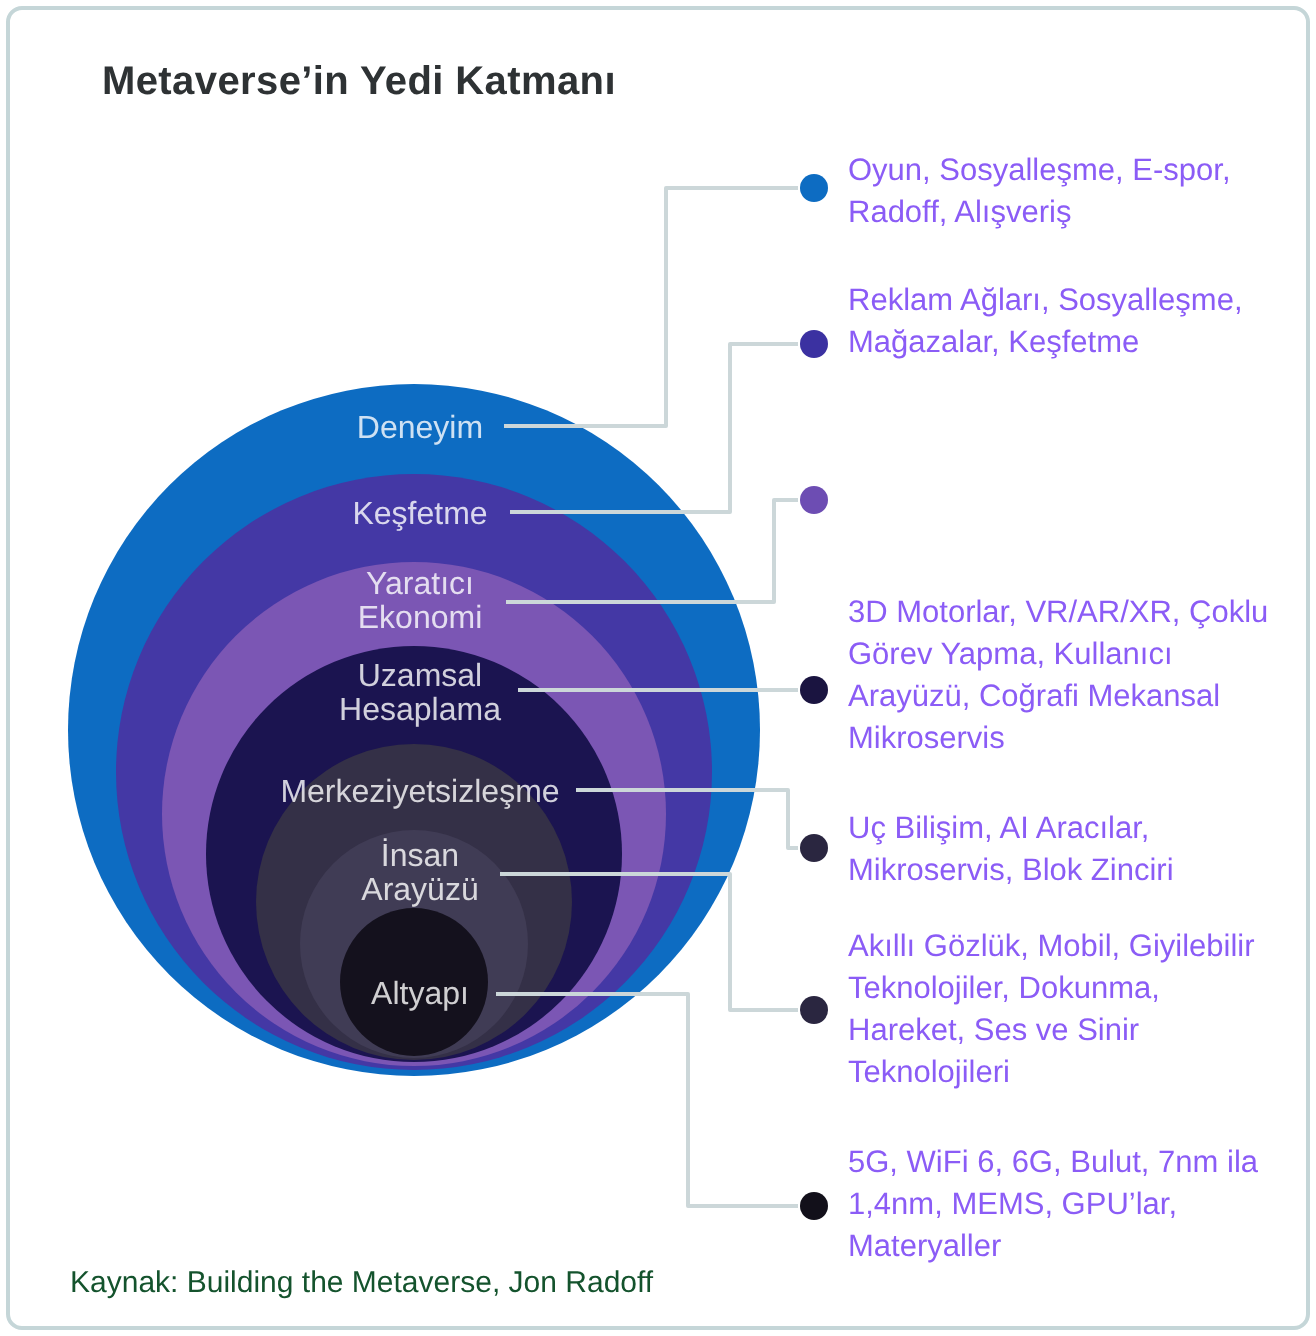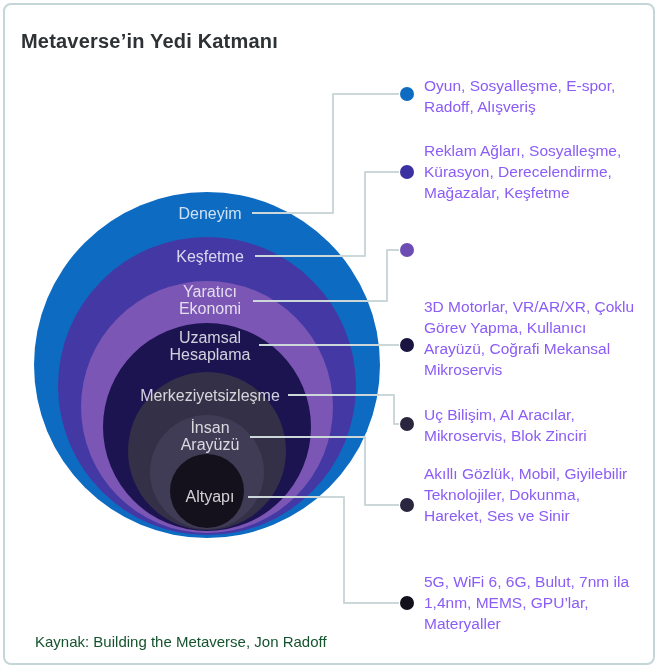--- a/index.html
+++ b/index.html
@@ -7,21 +7,21 @@
   body {
     width:658px; height:668px; background:#ffffff;
     font-family:"Liberation Sans", sans-serif;
     position:relative; overflow:hidden;
   }
   .card {
     position:absolute; left:3px; top:3px; right:3px; bottom:3px;
     border:2px solid #c5d6d8; border-radius:8px; background:#ffffff;
   }
   .title {
-    position:absolute; left:16px; top:25px; margin:0;
+    position:absolute; left:46px; top:25px; margin:0;
     font-size:20px; font-weight:bold; color:#2e3234; letter-spacing:0.2px;
   }
   .diagram-svg { position:absolute; left:0; top:0; width:658px; height:668px; }
   .connector { fill:none; stroke:#ccd7d9; stroke-width:2; stroke-linejoin:round; stroke-linecap:butt; }
   .layer-label {
     fill:#ffffff; fill-opacity:0.80; font-size:16px;
     font-family:"Liberation Sans", sans-serif; text-anchor:middle;
   }
   .desc {
     position:absolute; left:419px; width:233px;
@@ -75,37 +75,37 @@
     <text class="layer-label" x="205" y="445">Arayüzü</text>
     <text class="layer-label" x="205" y="497">Altyapı</text>
   </svg>
 
   <div class="desc" style="top:70px">
       <div>Oyun, Sosyalleşme, E-spor,</div>
       <div>Radoff, Alışveriş</div>
     </div>
   <div class="desc" style="top:135px">
       <div>Reklam Ağları, Sosyalleşme,</div>
-      <div>Kürasyon, Derecelendirme,</div>
       <div>Mağazalar, Keşfetme</div>
     </div>
   <div class="desc" style="top:291px">
       <div>3D Motorlar, VR/AR/XR, Çoklu</div>
       <div>Görev Yapma, Kullanıcı</div>
       <div>Arayüzü, Coğrafi Mekansal</div>
       <div>Mikroservis</div>
     </div>
   <div class="desc" style="top:399px">
       <div>Uç Bilişim, AI Aracılar,</div>
       <div>Mikroservis, Blok Zinciri</div>
     </div>
   <div class="desc" style="top:458px">
       <div>Akıllı Gözlük, Mobil, Giyilebilir</div>
       <div>Teknolojiler, Dokunma,</div>
       <div>Hareket, Ses ve Sinir</div>
+      <div>Teknolojileri</div>
     </div>
   <div class="desc" style="top:566px">
       <div>5G, WiFi 6, 6G, Bulut, 7nm ila</div>
       <div>1,4nm, MEMS, GPU’lar,</div>
       <div>Materyaller</div>
     </div>
 
   <div class="source">Kaynak: Building the Metaverse, Jon Radoff</div>
 </div>
 

